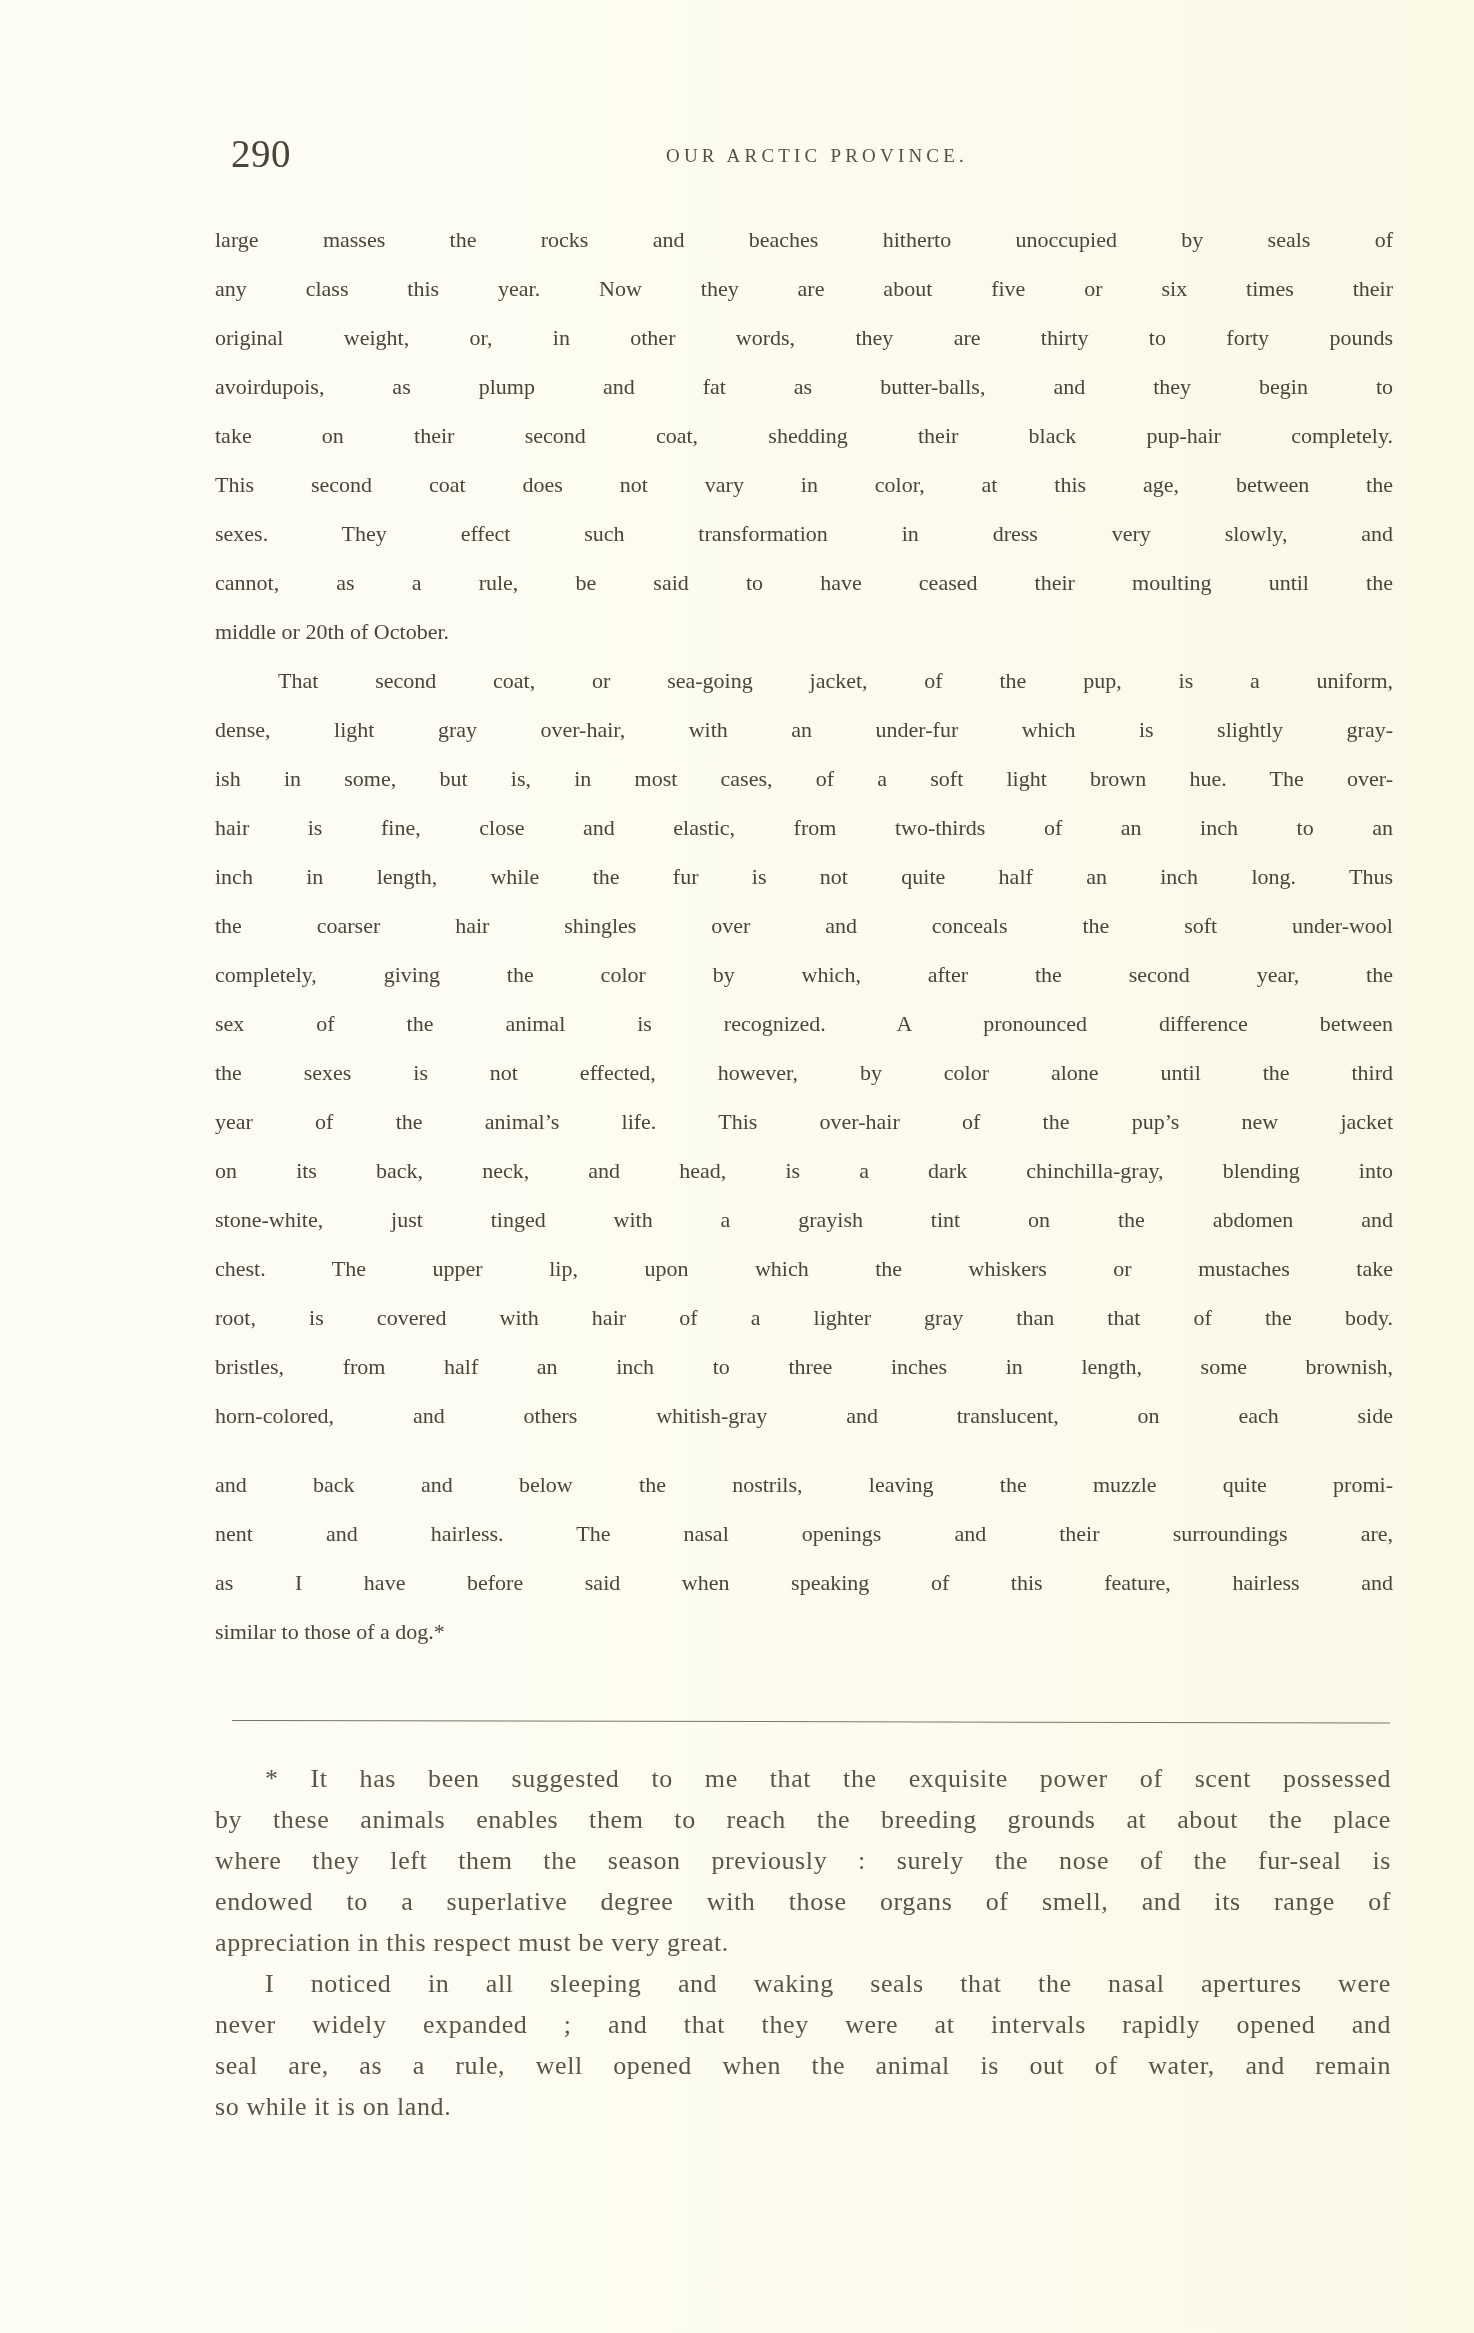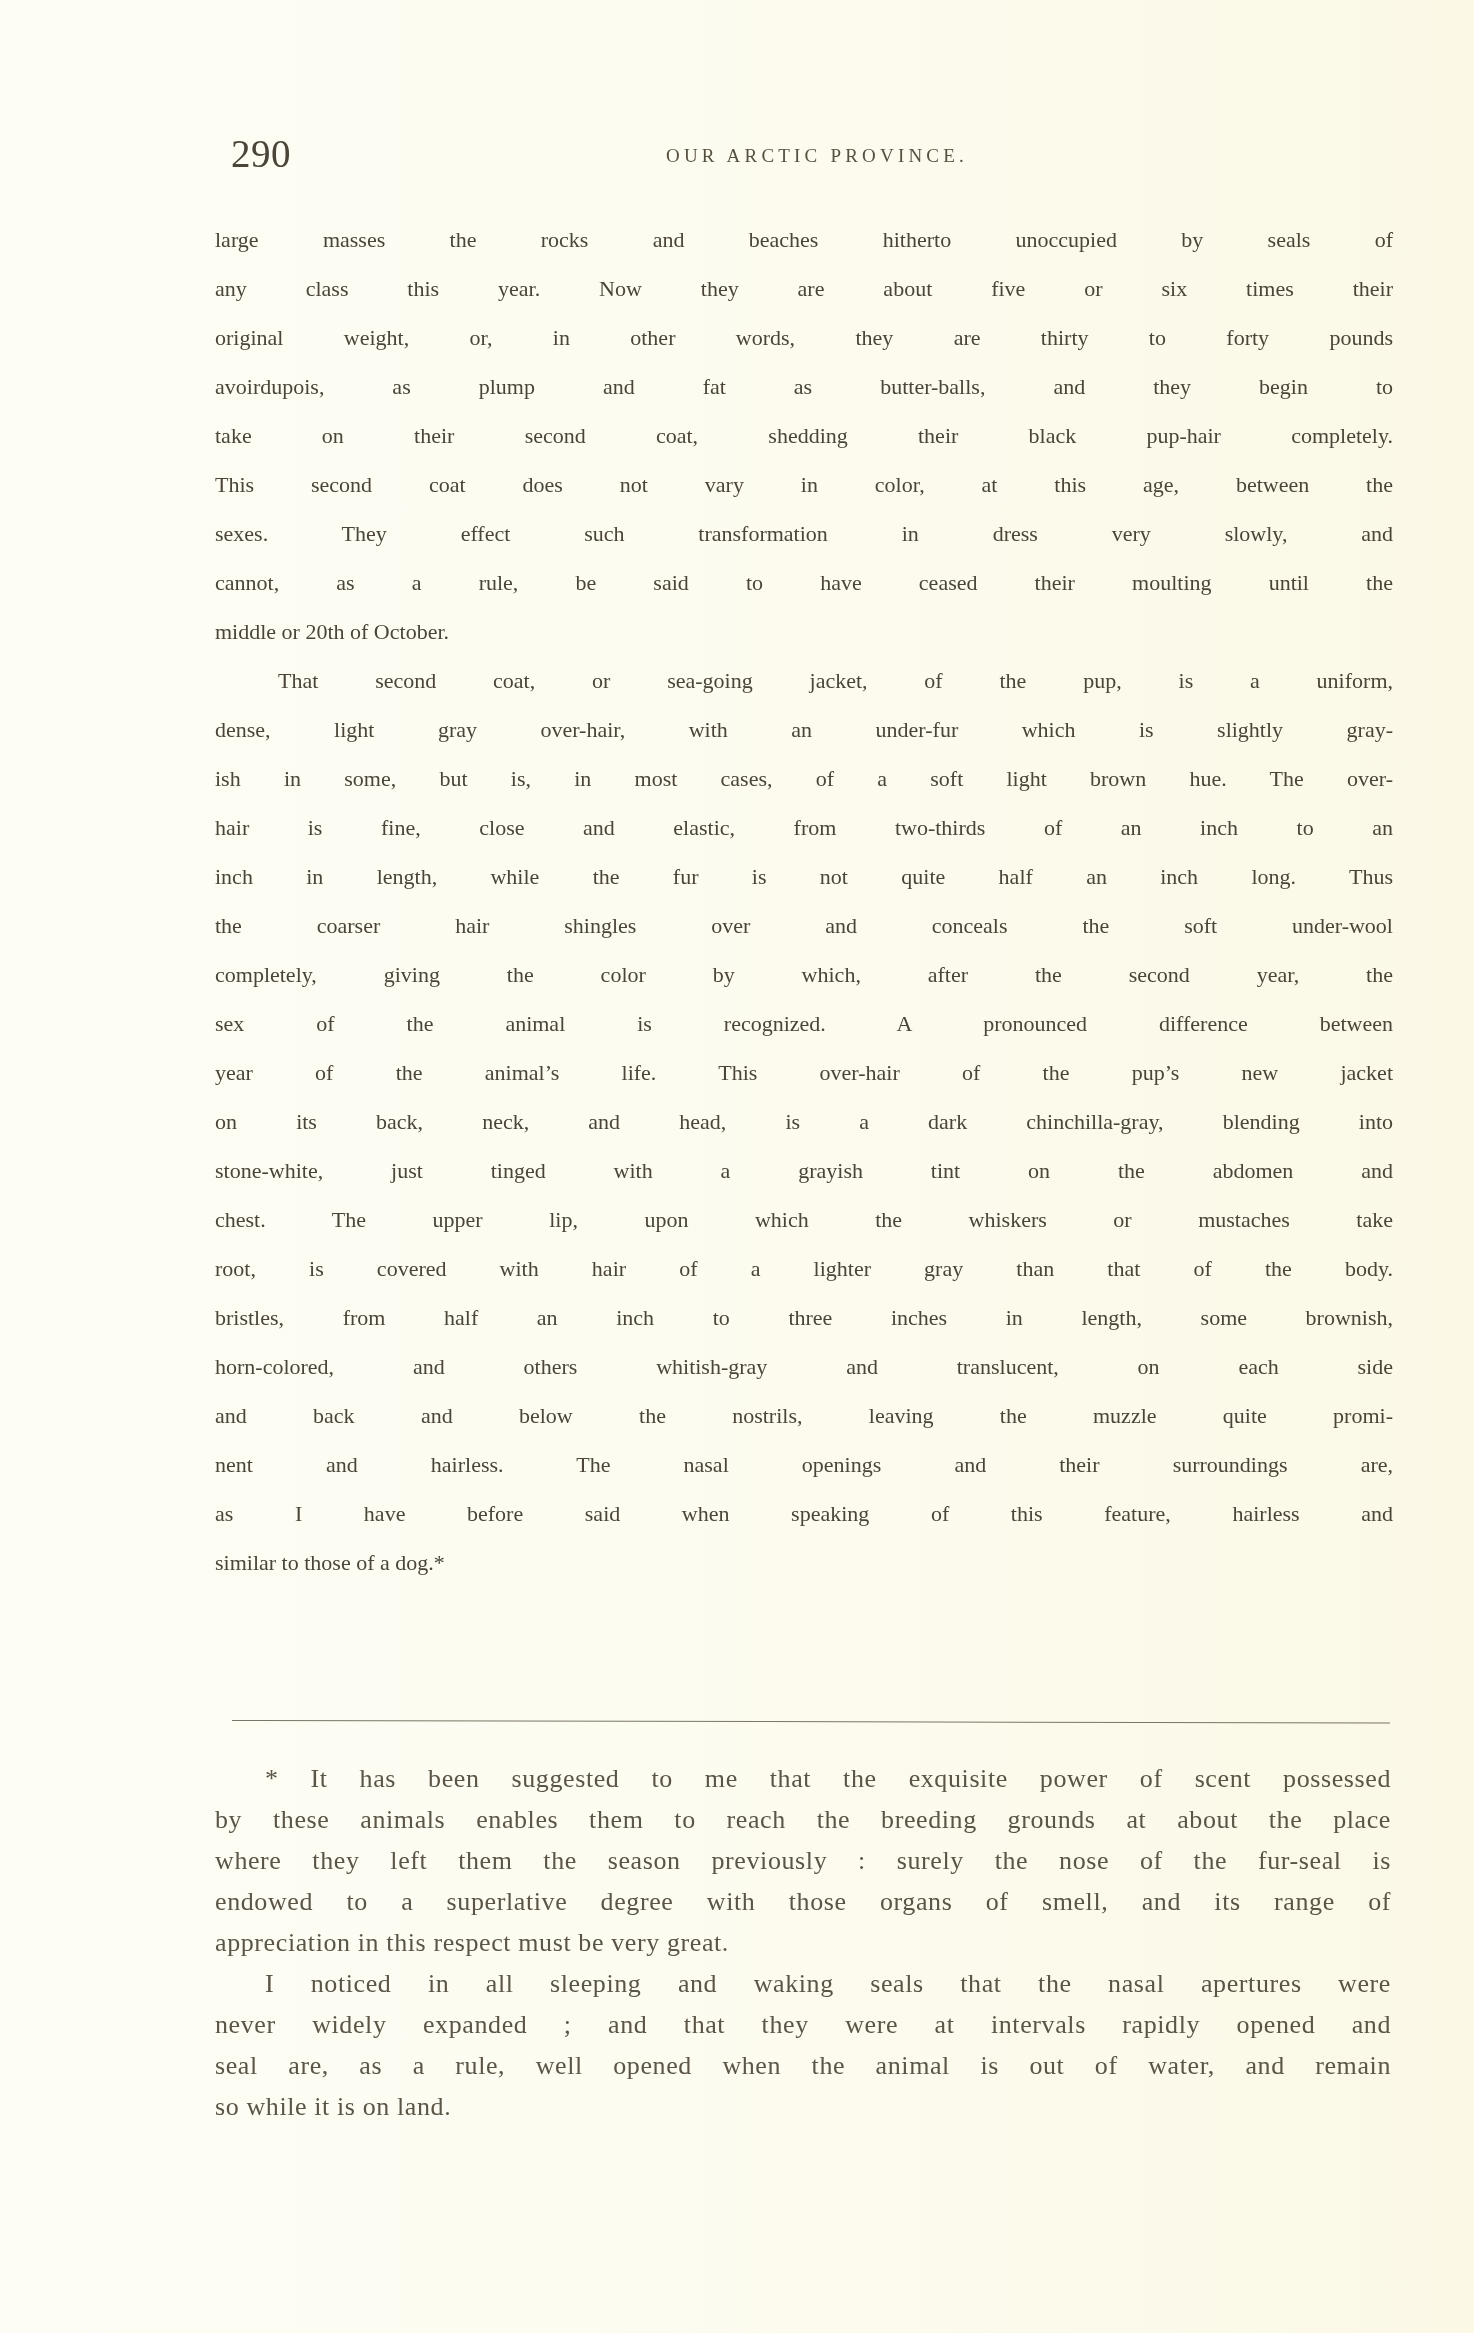--- a/index.html
+++ b/index.html
@@ -133,28 +133,29 @@
 
     <div>
       <span class="line indent" style="white-space: nowrap; word-spacing: 0px;">That second coat, or sea-going jacket, of the pup, is a uniform,</span>
       <span class="line" style="white-space: nowrap; word-spacing: 0px;">dense, light gray over-hair, with an under-fur which is slightly gray-</span>
       <span class="line" style="white-space: nowrap; word-spacing: 0px;">ish in some, but is, in most cases, of a soft light brown hue.  The over-</span>
       <span class="line" style="white-space: nowrap; word-spacing: 0px;">hair is fine, close and elastic, from two-thirds of an inch to an</span>
       <span class="line" style="white-space: nowrap; word-spacing: 0px;">inch in length, while the fur is not quite half an inch long.  Thus</span>
       <span class="line" style="white-space: nowrap; word-spacing: 0px;">the coarser hair shingles over and conceals the soft under-wool</span>
       <span class="line" style="white-space: nowrap; word-spacing: 0px;">completely, giving the color by which, after the second year, the</span>
       <span class="line" style="white-space: nowrap; word-spacing: 0px;">sex of the animal is recognized.  A pronounced difference between</span>
+      <span class="line" style="white-space: nowrap; word-spacing: 0px;">the sexes is not effected, however, by color alone until the third</span>
       <span class="line" style="white-space: nowrap; word-spacing: 0px;">year of the animal’s life.  This over-hair of the pup’s new jacket</span>
       <span class="line" style="white-space: nowrap; word-spacing: 0px;">on its back, neck, and head, is a dark chinchilla-gray, blending into</span>
       <span class="line" style="white-space: nowrap; word-spacing: 0px;">stone-white, just tinged with a grayish tint on the abdomen and</span>
       <span class="line" style="white-space: nowrap; word-spacing: 0px;">chest.  The upper lip, upon which the whiskers or mustaches take</span>
       <span class="line" style="white-space: nowrap; word-spacing: 0px;">root, is covered with hair of a lighter gray than that of the body.</span>
       <span class="line" style="white-space: nowrap; word-spacing: 0px;">bristles, from half an inch to three inches in length, some brownish,</span>
       <span class="line" style="white-space: nowrap; word-spacing: 0px;">horn-colored, and others whitish-gray and translucent, on each side</span>
-      <span class="line" style="white-space: nowrap; word-spacing: 0px;">and back and below the nostrils, leaving the muzzle quite promi-</span>
+      <span class="line" style="white-space: nowrap; word-spacing: 0px; margin-top: 20px;">and back and below the nostrils, leaving the muzzle quite promi-</span>
       <span class="line" style="white-space: nowrap; word-spacing: 0px;">nent and hairless.  The nasal openings and their surroundings are,</span>
       <span class="line" style="white-space: nowrap; word-spacing: 0px;">as I have before said when speaking of this feature, hairless and</span>
       <span class="line last">similar to those of a dog.*</span>
     </div>
   </div>
 
   <div class="rule"></div>
 
   <div class="footnotes">
     <div>

